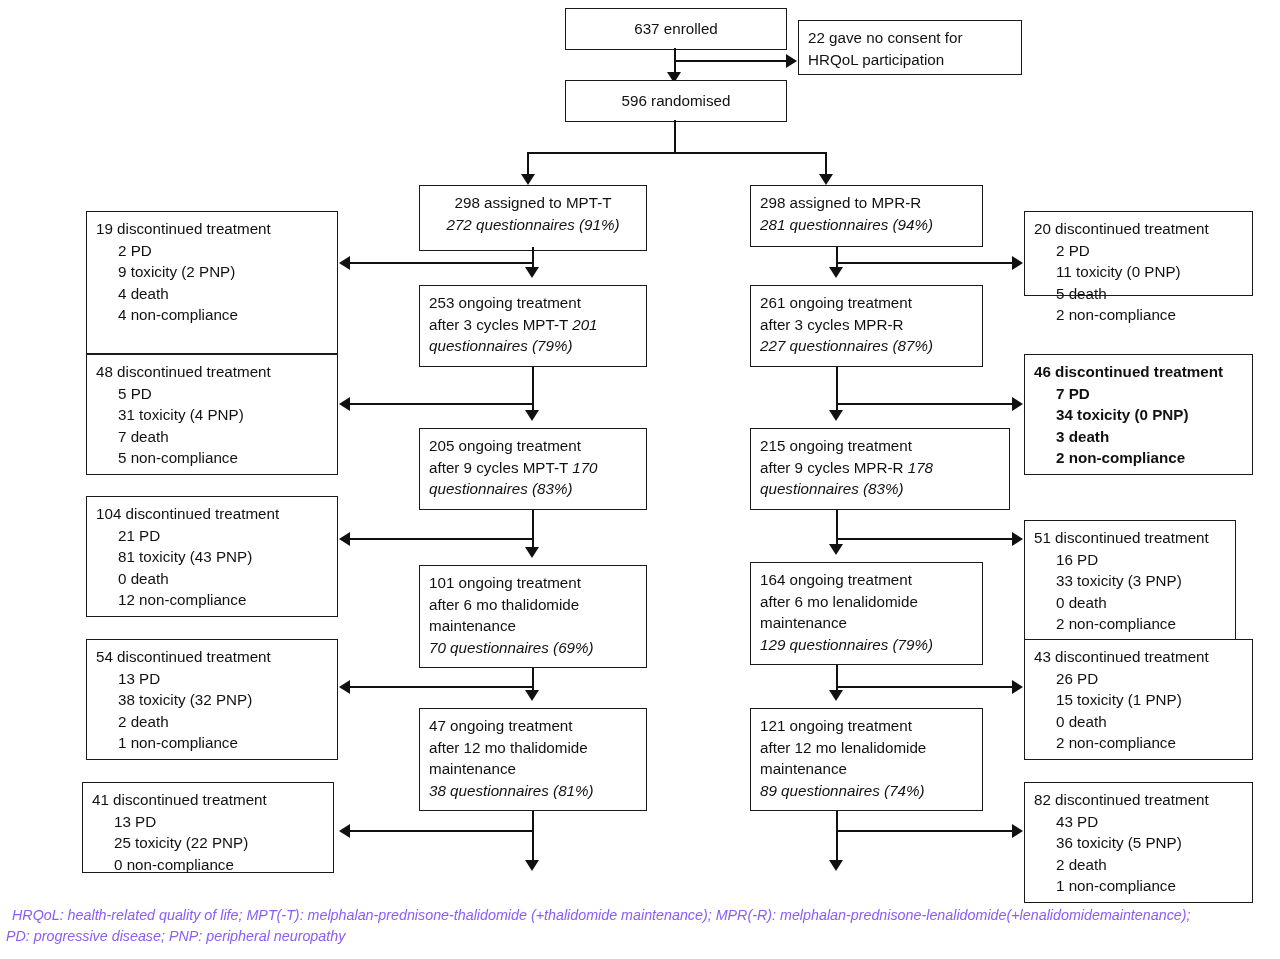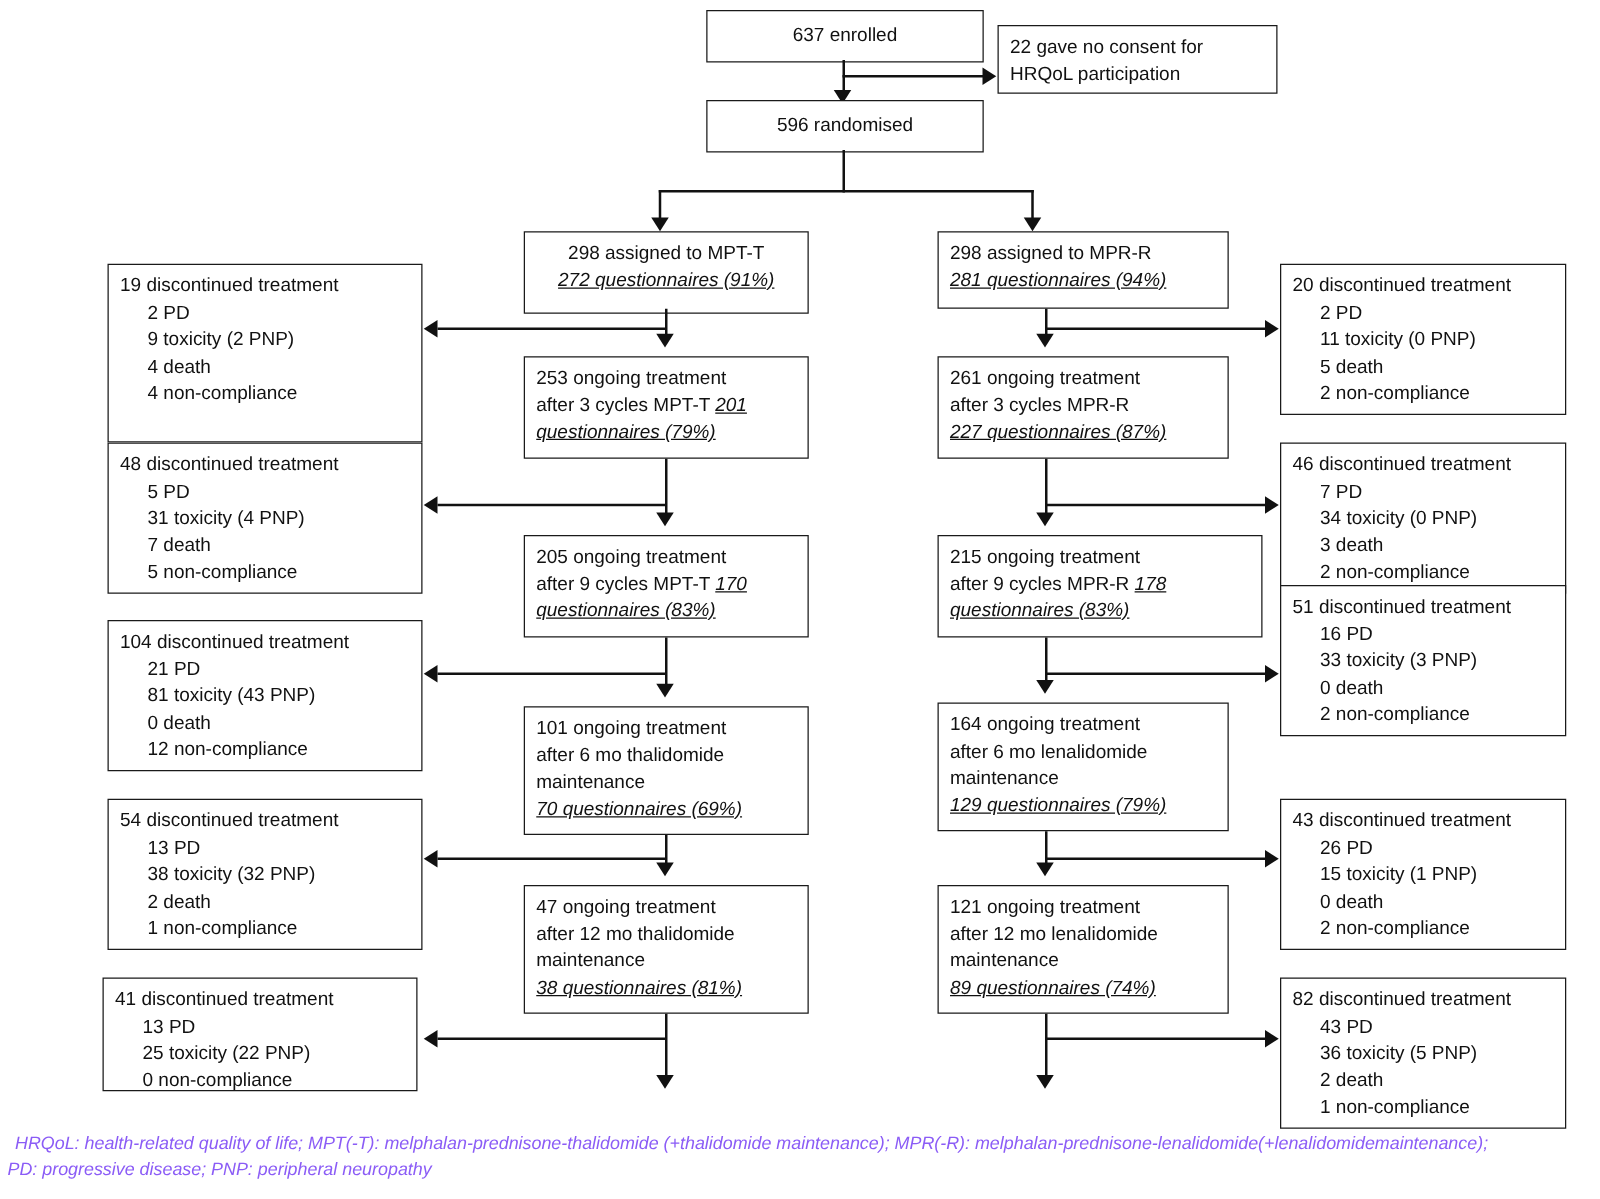--- a/index.html
+++ b/index.html
@@ -29,21 +29,21 @@
     color: #111111;
   }
   .box.center-title {
     text-align: center;
     display: flex;
     align-items: center;
     justify-content: center;
     padding: 20px 8px;
   }
   .box .ln { white-space: nowrap; }
-  .box .it { font-style: italic; text-decoration: underline; }
+  .box .it { font-style: italic; }
   .box .indent { padding-left: 22px; }
 
   
   .vline {
     position: absolute;
     background: #111111;
     width: 2.2px;
   }
   .hline {
     position: absolute;
@@ -205,37 +205,37 @@
     <div class="ln indent">1 non-compliance</div>
   </div>
 
   <div class="box" style="left:82px; top:782px; width:252px; height:91px;">
     <div class="ln">41 discontinued treatment</div>
     <div class="ln indent">13 PD</div>
     <div class="ln indent">25 toxicity (22 PNP)</div>
     <div class="ln indent">0 non-compliance</div>
   </div>
 
-  <div class="box" style="left:1024px; top:211px; width:229px; height:121px;">
+  <div class="box" style="left:1024px; top:211px; width:229px; height:85px;">
     <div class="ln">20 discontinued treatment</div>
     <div class="ln indent">2 PD</div>
     <div class="ln indent">11 toxicity (0 PNP)</div>
     <div class="ln indent">5 death</div>
     <div class="ln indent">2 non-compliance</div>
   </div>
 
-  <div class="box" style="left:1024px; top:354px; width:229px; height:121px;">
+  <div class="box" style="left:1024px; top:354px; width:229px; height:121px;font-weight:bold;">
     <div class="ln">46 discontinued treatment</div>
     <div class="ln indent">7 PD</div>
     <div class="ln indent">34 toxicity (0 PNP)</div>
     <div class="ln indent">3 death</div>
     <div class="ln indent">2 non-compliance</div>
   </div>
 
-  <div class="box" style="left:1024px; top:468px; width:229px; height:121px;">
+  <div class="box" style="left:1024px; top:520px; width:212px; height:121px;">
     <div class="ln">51 discontinued treatment</div>
     <div class="ln indent">16 PD</div>
     <div class="ln indent">33 toxicity (3 PNP)</div>
     <div class="ln indent">0 death</div>
     <div class="ln indent">2 non-compliance</div>
   </div>
 
   <div class="box" style="left:1024px; top:639px; width:229px; height:121px;">
     <div class="ln">43 discontinued treatment</div>
     <div class="ln indent">26 PD</div>

